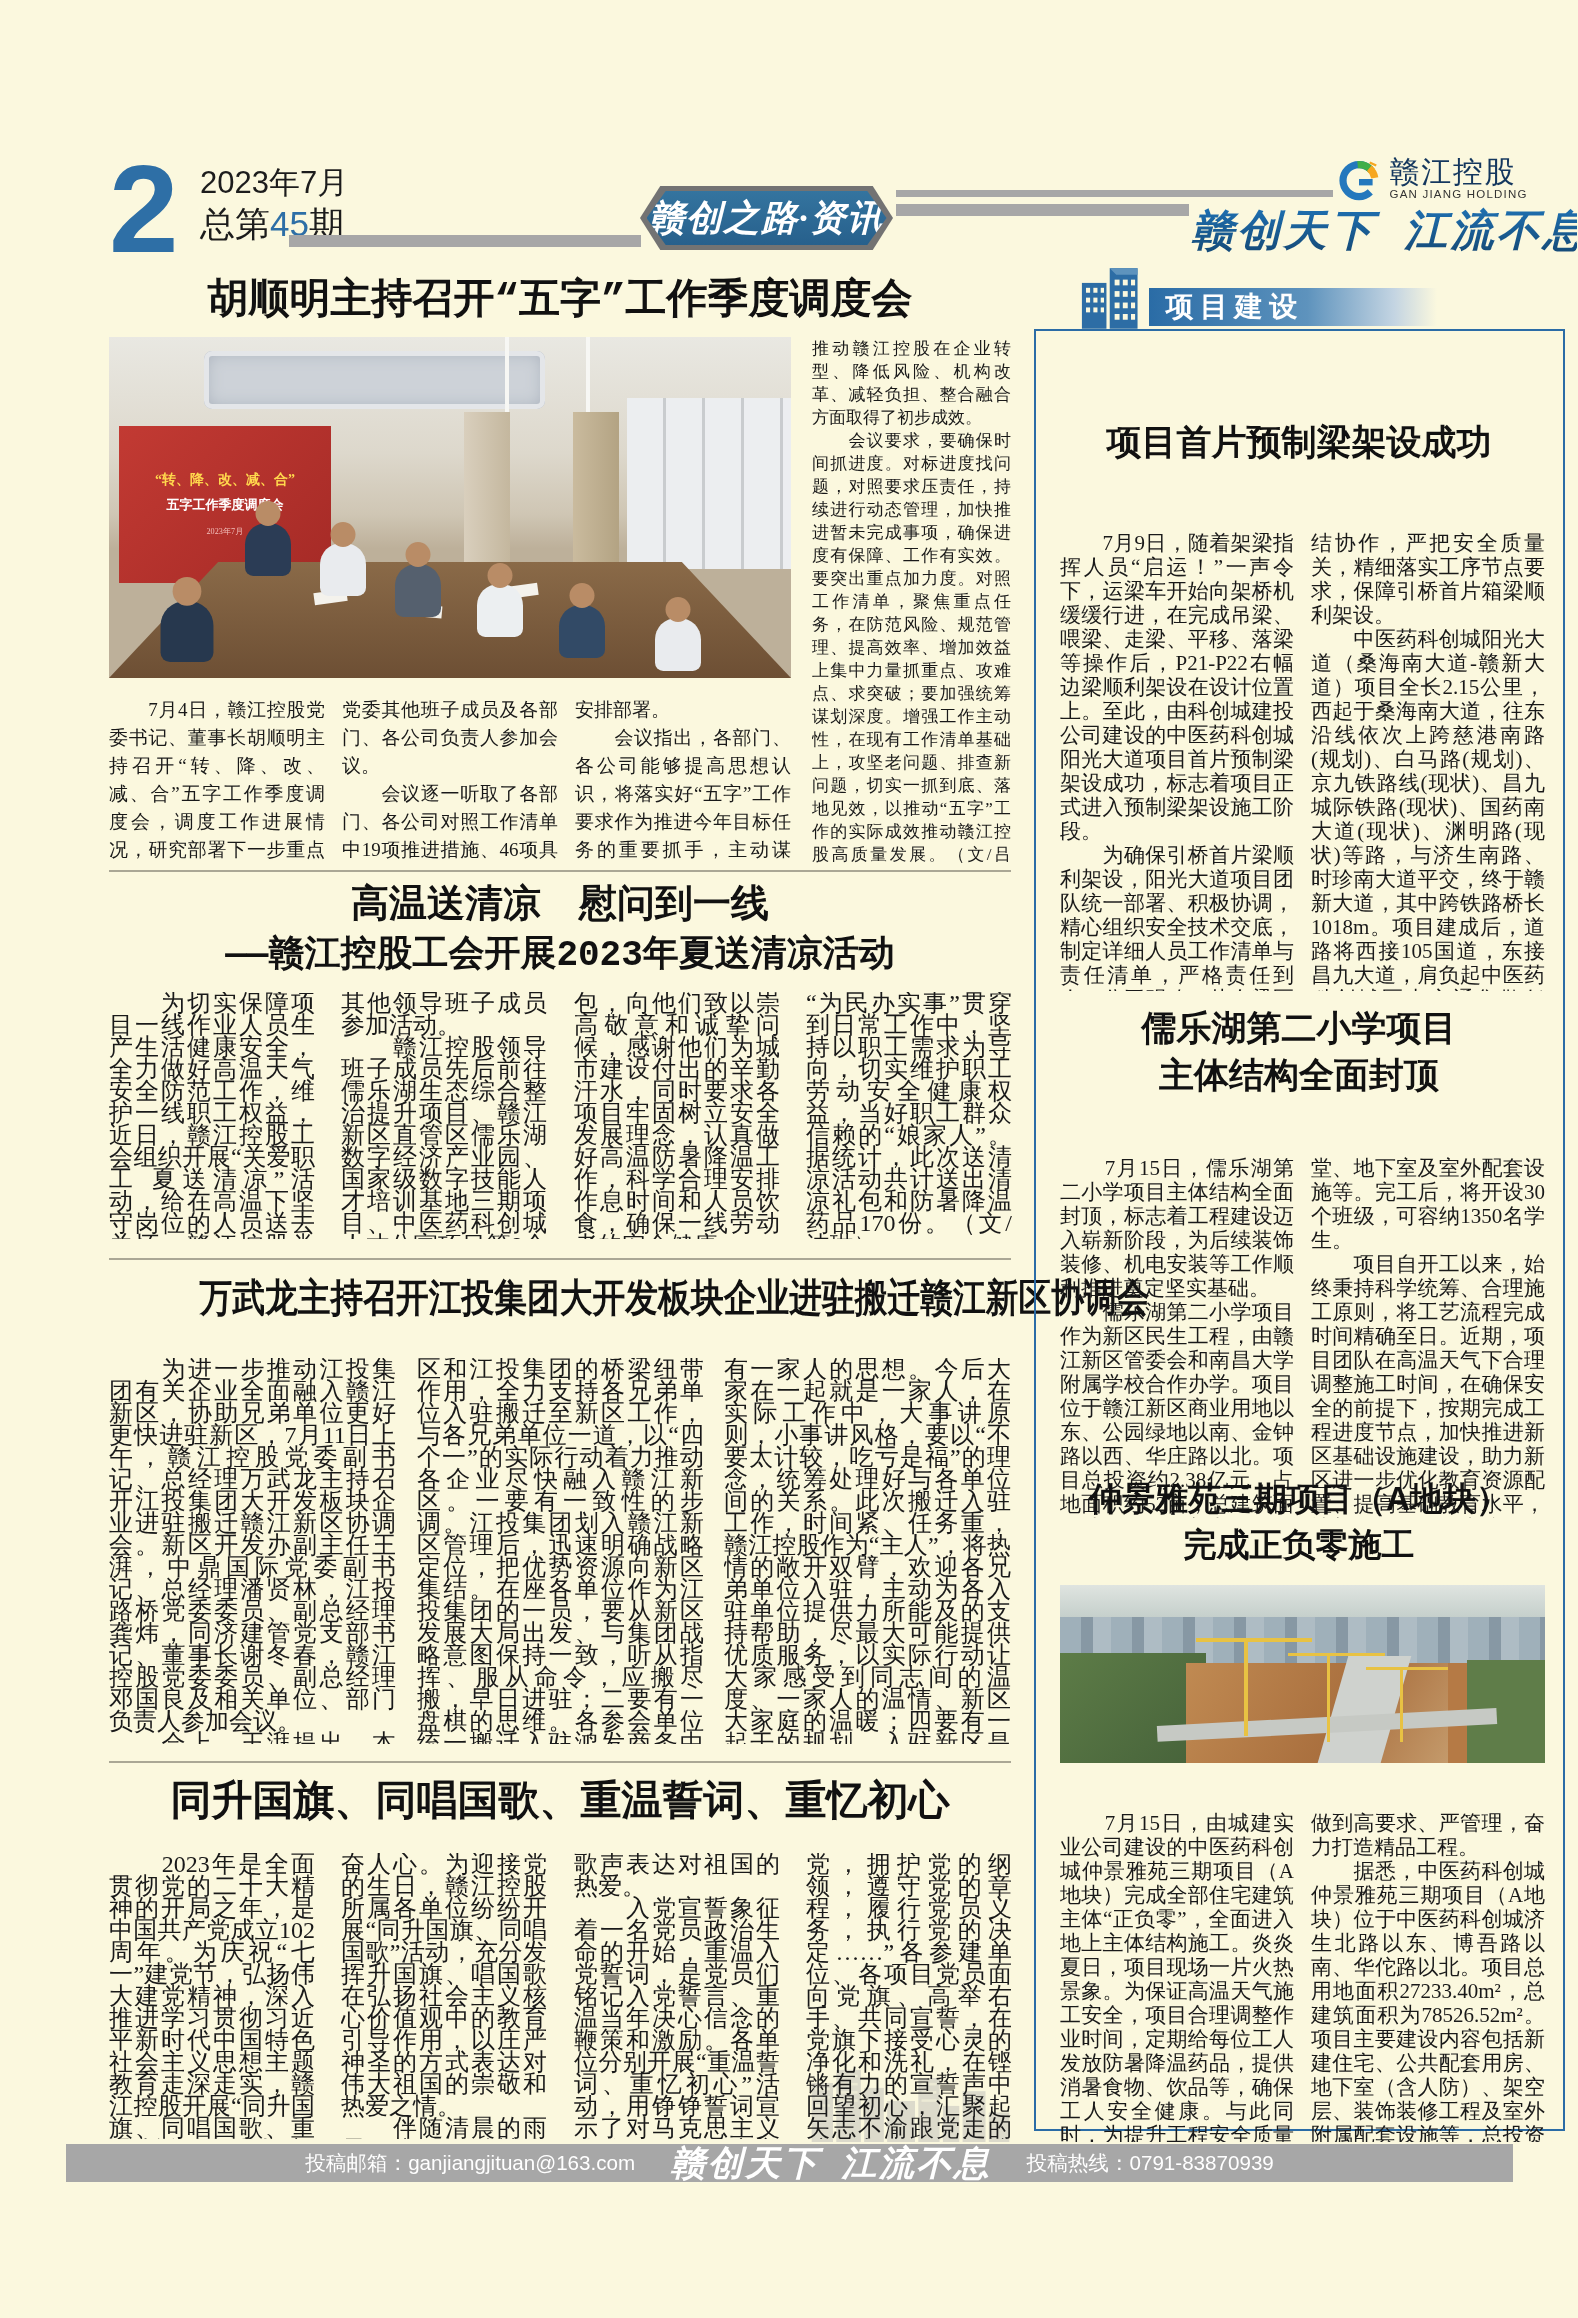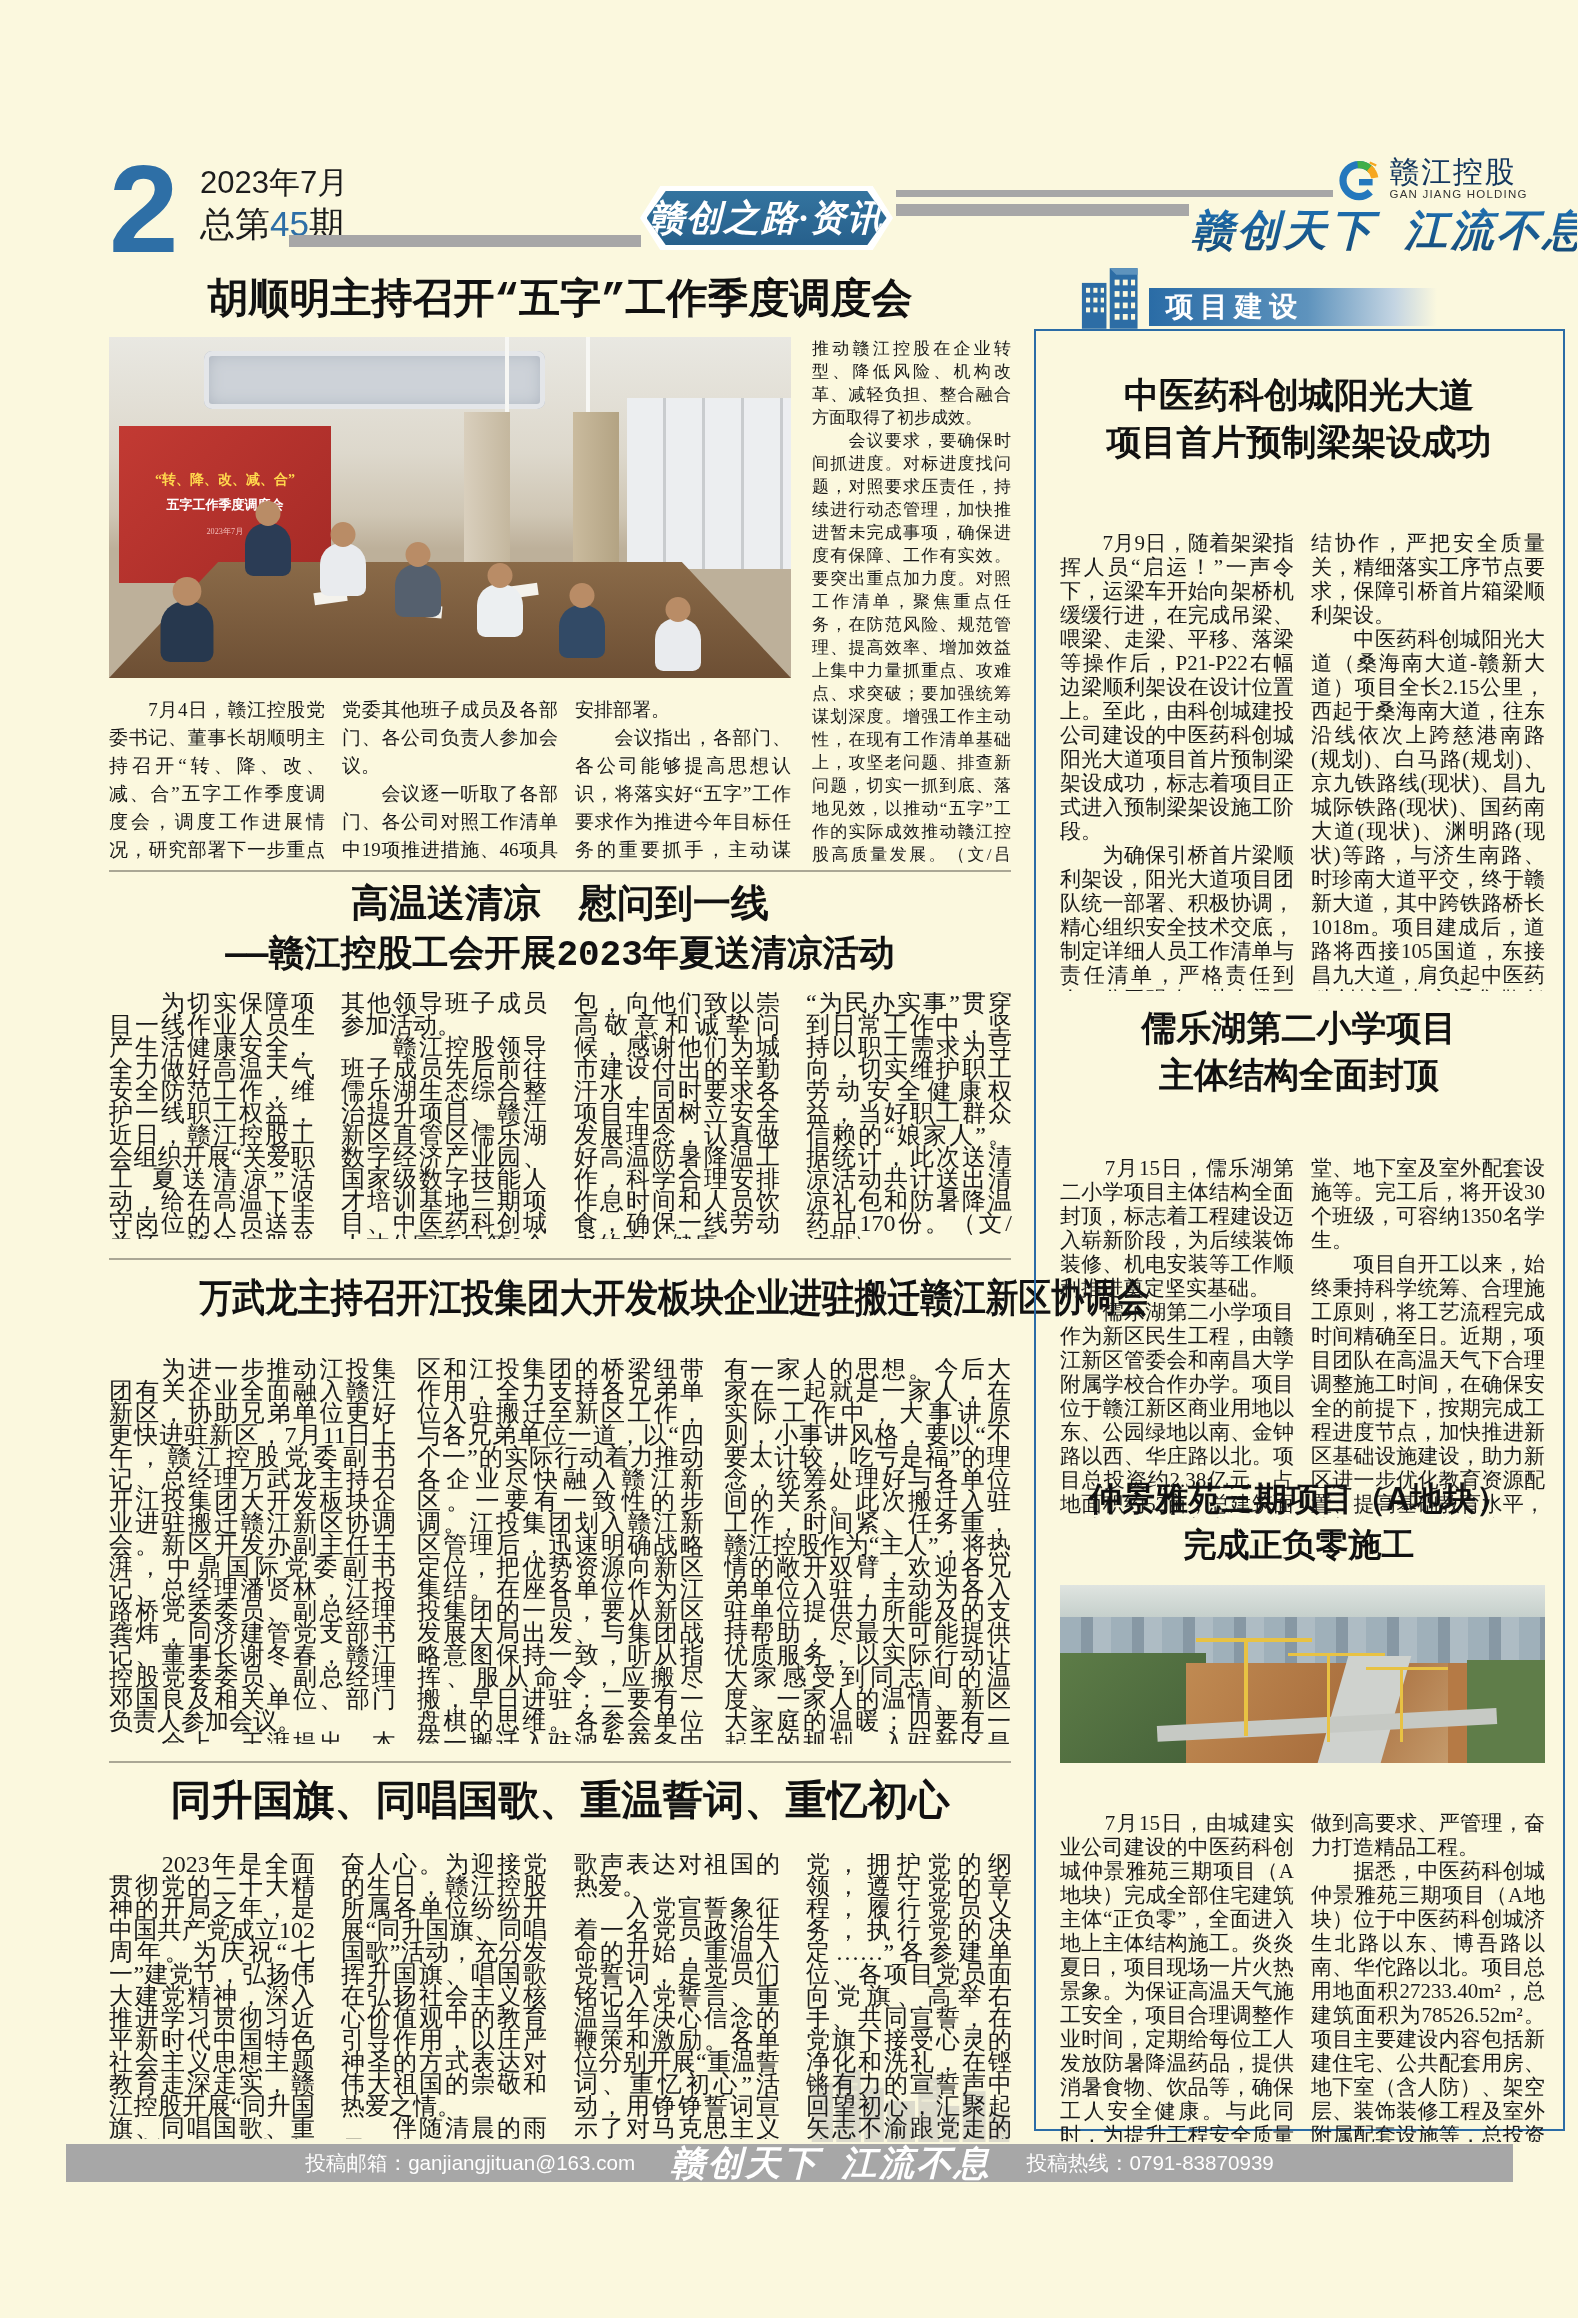--- a/index.html
+++ b/index.html
@@ -12,21 +12,21 @@
              font-weight:bold; font-size:125px; line-height:1; color:#2e6fa6; }
   .dateblock { position:absolute; left:200px; top:164px; color:#1c1c1c; font-family:"Liberation Sans",sans-serif; }
   .dateblock .d1 { font-size:31px; line-height:38px; }
   .dateblock .d2 { font-size:35px; line-height:43px; }
   .dateblock .issue-num { color:#2e6fa6; }
   .bar { position:absolute; background:#a7a7a7; }
   .bar-left  { left:289px; top:235px; width:352px; height:12.3px; }
   .bar-thin  { left:896px; top:190px; width:437px; height:6.6px; }
   .bar-thick { left:896px; top:204px; width:293px; height:12.3px; }
   .masthead { position:absolute; left:640px; top:186px; width:253px; height:64px;
-              background:#ffffff; clip-path:polygon(0 50%,8% 0,92% 0,100% 50%,92% 100%,8% 100%); 
+              background:#737373; clip-path:polygon(0 50%,8% 0,92% 0,100% 50%,92% 100%,8% 100%); 
               display:flex; align-items:center; justify-content:center; }
   .masthead-inner { width:240px; height:54px; background:linear-gradient(180deg,#34749f,#27608c);
               clip-path:polygon(0 50%,8% 0,92% 0,100% 50%,92% 100%,8% 100%);
               display:flex; align-items:center; justify-content:center; }
   .masthead-inner span { color:#fff; font-weight:bold; font-style:italic; font-size:36px; letter-spacing:1.6px; }
   .slogan-top { position:absolute; left:1191px; top:202px; width:386px; font-weight:bold; font-style:italic;
               font-size:43px; letter-spacing:3.3px; white-space:nowrap;
               background:linear-gradient(180deg,#1f74b8,#14456f); -webkit-background-clip:text; background-clip:text; color:transparent; }
   .slogan-top .gap { display:inline-block; width:28px; }
   .logo { position:absolute; left:1335px; top:155px; display:flex; align-items:flex-start; }
@@ -285,21 +285,20 @@
         <rect x="66" y="48" width="5" height="7"></rect>
       <rect x="46" y="62" width="6" height="7"></rect>
         <rect x="56" y="62" width="6" height="7"></rect>
         <rect x="66" y="62" width="5" height="7"></rect>
     </g>
   </svg>
   <div class="panel-banner">
     <span>项目建设</span>
   </div>
 
-  <h3 class="p-title" style="top:372px; font-size:35px;">中医药科创城阳光大道</h3>
   <h3 class="p-title" style="top:419px; font-size:35px;">项目首片预制梁架设成功</h3>
   <p class="col p-col c1" style="top:503px;">　　7月9日，随着架梁指挥人员“启运！”一声令下，运梁车开始向架桥机缓缓行进，在完成吊梁、喂梁、走梁、平移、落梁等操作后，P21-P22右幅边梁顺利架设在设计位置上。至此，由科创城建投公司建设的中医药科创城阳光大道项目首片预制梁架设成功，标志着项目正式进入预制梁架设施工阶段。
 　　为确保引桥首片梁顺利架设，阳光大道项目团队统一部署、积极协调，精心组织安全技术交底，制定详细人员工作清单与责任清单，严格责任到人、分工明确。从存梁区箱梁起吊到炮车接梁、从绑扎支撑到箱梁运输、从箱梁平移到箱梁就位，项目团队上下齐心、团</p>
   <p class="col p-col c2" style="top:503px;">结协作，严把安全质量关，精细落实工序节点要求，保障引桥首片箱梁顺利架设。
 　　中医药科创城阳光大道（桑海南大道-赣新大道）项目全长2.15公里，西起于桑海南大道，往东沿线依次上跨慈港南路(规划)、白马路(规划)、京九铁路线(现状)、昌九城际铁路(现状)、国药南大道(现状)、渊明路(现状)等路，与济生南路、时珍南大道平交，终于赣新大道，其中跨铁路桥长1018m。项目建成后，道路将西接105国道，东接昌九大道，肩负起中医药科创城区内交通集散任务，服务沿线工业生产及交通，为区域产业发展创造更多可能。（文/勒系健）</p>
 
   <h3 class="p-title" style="top:1005px; font-size:35px;">儒乐湖第二小学项目</h3>
   <h3 class="p-title" style="top:1052px; font-size:35px;">主体结构全面封顶</h3>
   <p class="col p-col c1" style="top:1128px; height:362px;">　　7月15日，儒乐湖第二小学项目主体结构全面封顶，标志着工程建设迈入崭新阶段，为后续装饰装修、机电安装等工作顺利推进奠定坚实基础。
 　　儒乐湖第二小学项目作为新区民生工程，由赣江新区管委会和南昌大学附属学校合作办学。项目位于赣江新区商业用地以东、公园绿地以南、金钟路以西、华庄路以北。项目总投资约2.38亿元，占地面积约52亩，总建筑面积达3.25万平方米。项目涵盖新建教学行政综合楼、风雨球场&amp;报告厅、食</p>

